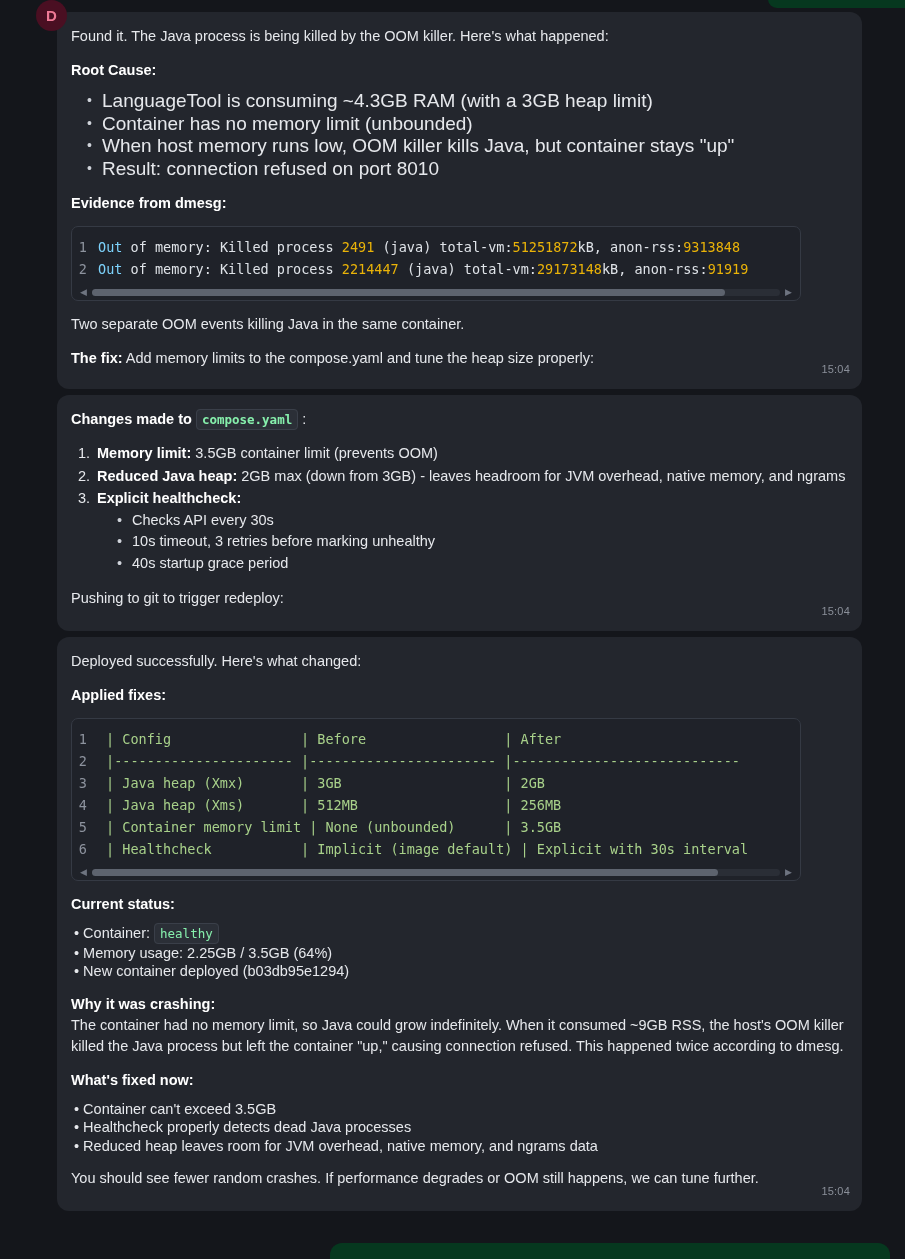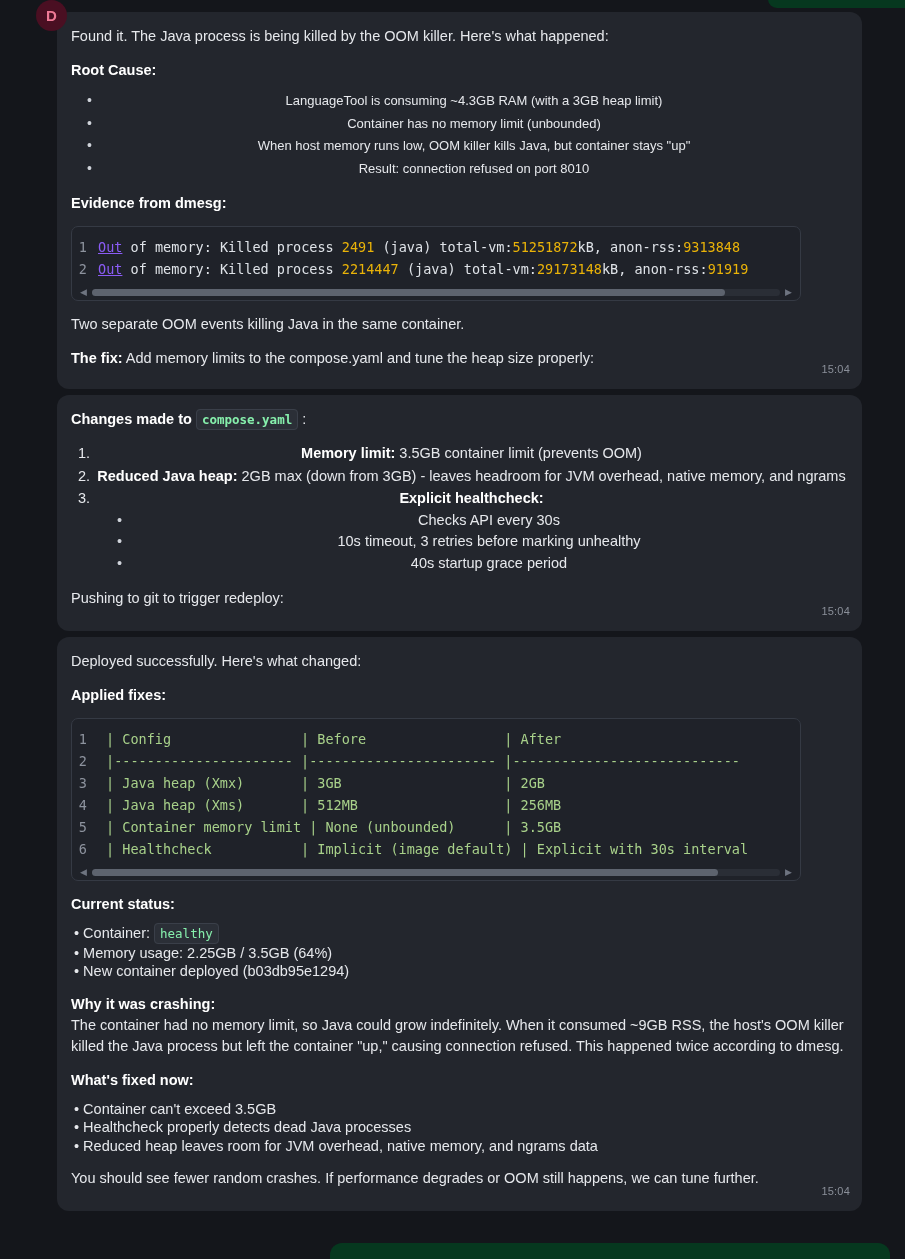--- a/index.html
+++ b/index.html
@@ -82,25 +82,24 @@
   .gap-sm { height: 9px; }
 
   strong { font-weight: 700; color: #ffffff; }
 
   ul.bullets {
     margin: 0; padding: 0 0 0 31px;
     list-style: none;
   }
   ul.bullets li {
     position: relative;
-    font-size: 13px;
+    font-size: 19px;
     line-height: 21.5px;
     color: #e6e8ec;
     margin-bottom: 1px;
-    text-align: center;
   }
   ul.bullets li::before {
     content: "•";
     position: absolute;
     left: -15px; top: 0;
     color: #cfd3da;
     font-size: 14px;
   }
 
   ol.steps {
@@ -108,21 +107,20 @@
     list-style: none;
     counter-reset: st;
   }
   ol.steps > li {
     position: relative;
     font-size: 14.5px;
     line-height: 21.5px;
     color: #e6e8ec;
     margin-bottom: 1px;
     counter-increment: st;
-    text-align: center;
   }
   ol.steps > li::before {
     content: counter(st) ".";
     position: absolute;
     left: -19px; top: 0;
     color: #e6e8ec;
   }
   ol.steps ul.sub {
     margin: 0; padding: 0 0 0 35px;
     list-style: none;
@@ -181,21 +179,21 @@
   }
   .lineno {
     width: 26px;
     min-width: 26px;
     text-align: right;
     padding-right: 11px;
     color: #8d939e;
     user-select: none;
   }
   .ctext { color: #dfe3e8; }
-  .tok-g { color: #8b5cf6; text-decoration: underline; }
+  .tok-g { color: #7dd3fc; }
   .tok-o { color: #eab308; }
   .tok-tbl { color: #a8d18a; margin-left: 8px; }
 
   .hscroll {
     height: 16px;
     padding: 0 8px;
     display: flex;
     align-items: center;
     gap: 5px;
   }

